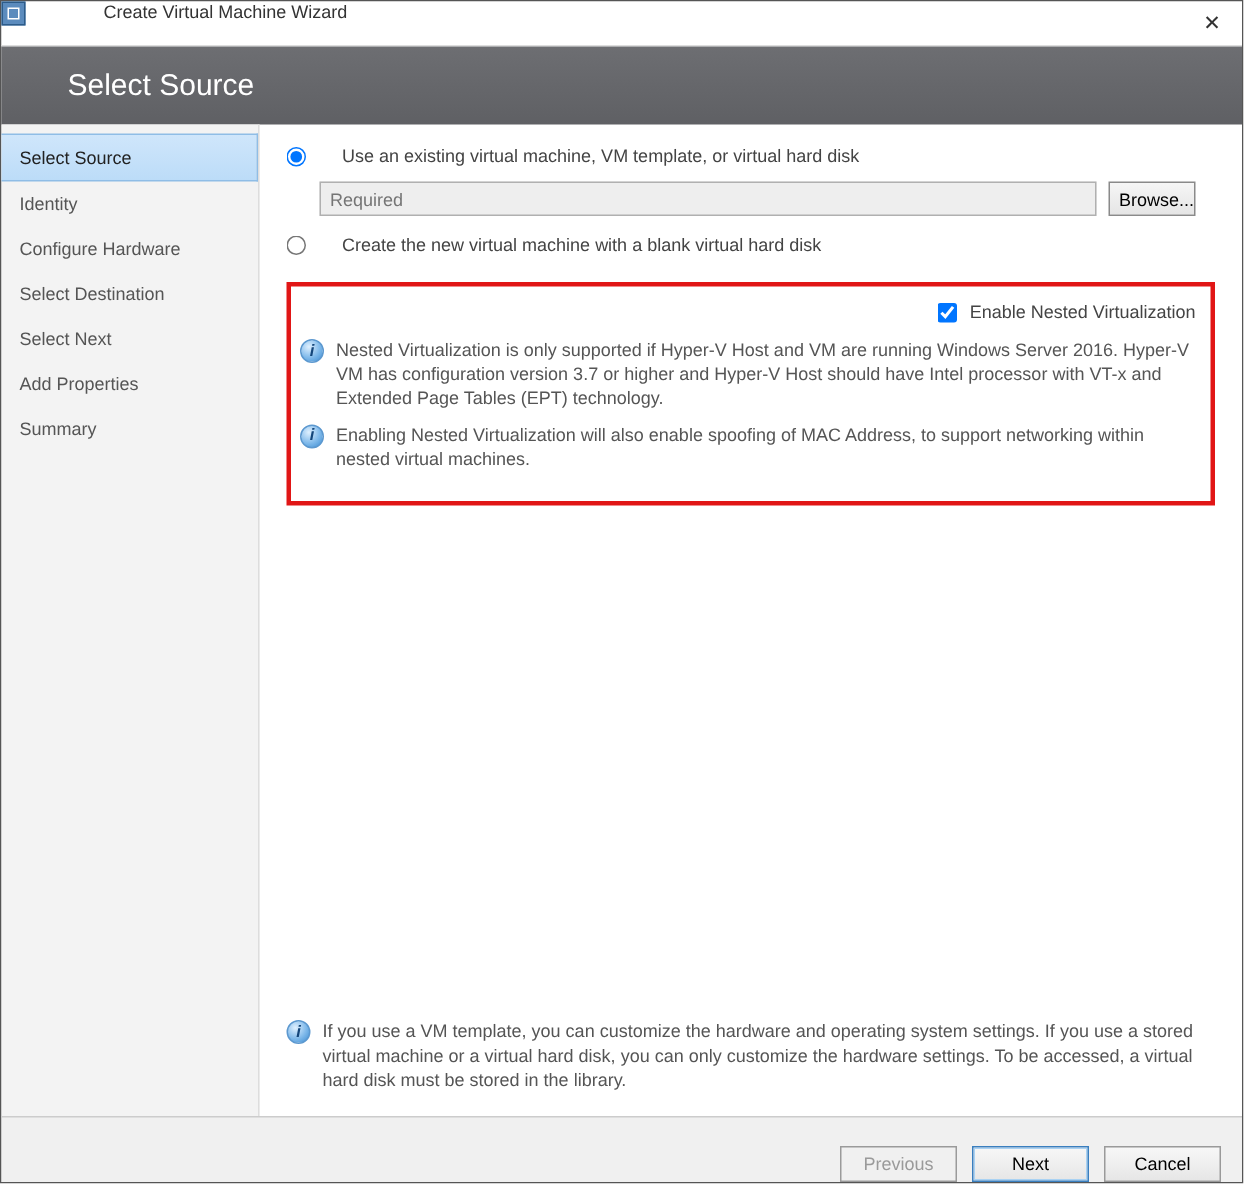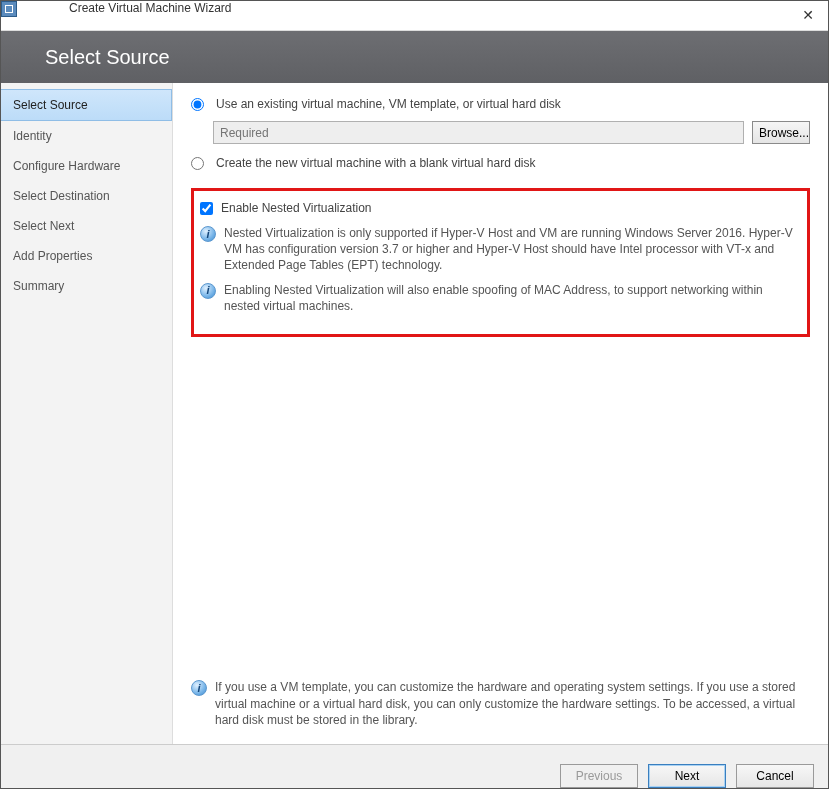--- a/index.html
+++ b/index.html
@@ -96,29 +96,29 @@
   }
   .content-heading {
     font-size: 17px;
     color: #1a4e8a;
     margin-bottom: 16px;
     font-weight: 400;
   }
   .radio-row {
     display: flex;
     align-items: center;
-    gap: 12px;
+    gap: 24px;
     margin-bottom: 8px;
   }
   .radio-row input[type=radio] { margin: 0; }
   .path-row {
     display: flex;
     align-items: center;
     gap: 8px;
-    margin: 2px 0 12px 22px;
+    margin: 2px 13px 12px 22px;
   }
   .path-input {
     flex: 1;
     height: 23px;
     border: 1px solid #b0b0b0;
     background: #eeeeee;
     color: #888;
     padding: 0 6px;
     font-size: 12px;
   }
@@ -135,20 +135,21 @@
     border: 3px solid #e11616;
     padding: 10px 10px 14px 6px;
     margin-top: 10px;
   }
   .chk-row {
     display: flex;
     align-items: center;
     gap: 8px;
     margin-bottom: 8px;
     padding-left: 0;
+    justify-content: flex-end;
   }
   .chk-row input[type=checkbox]{ margin:0; }
   .info-row {
     display: flex;
     gap: 8px;
     padding: 2px 0 6px 0;
     line-height: 1.35;
   }
   .info-icon {
     width: 16px; height: 16px; flex: 0 0 16px;

